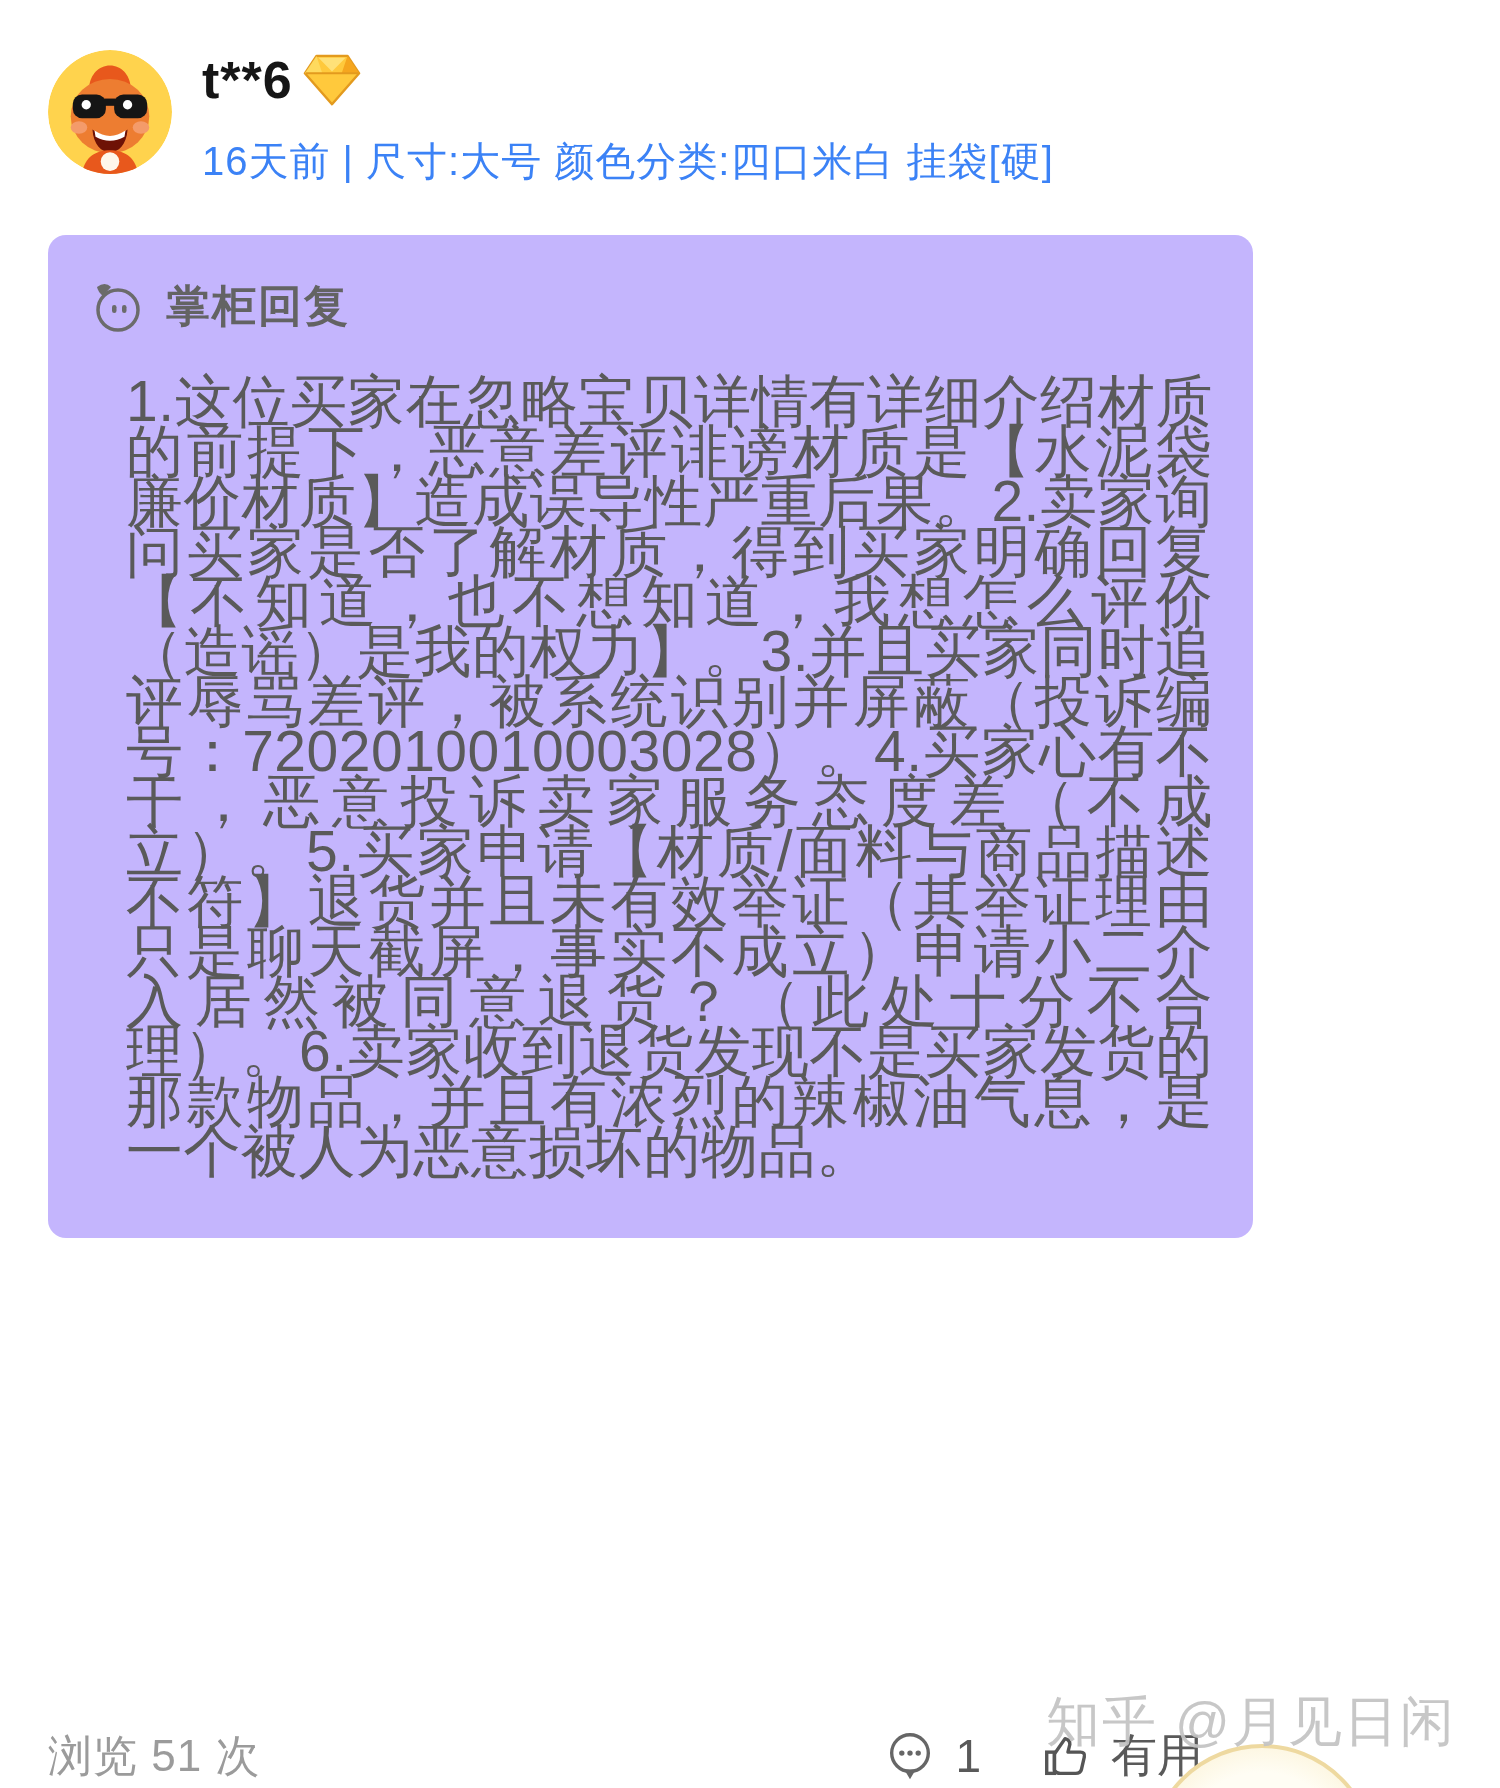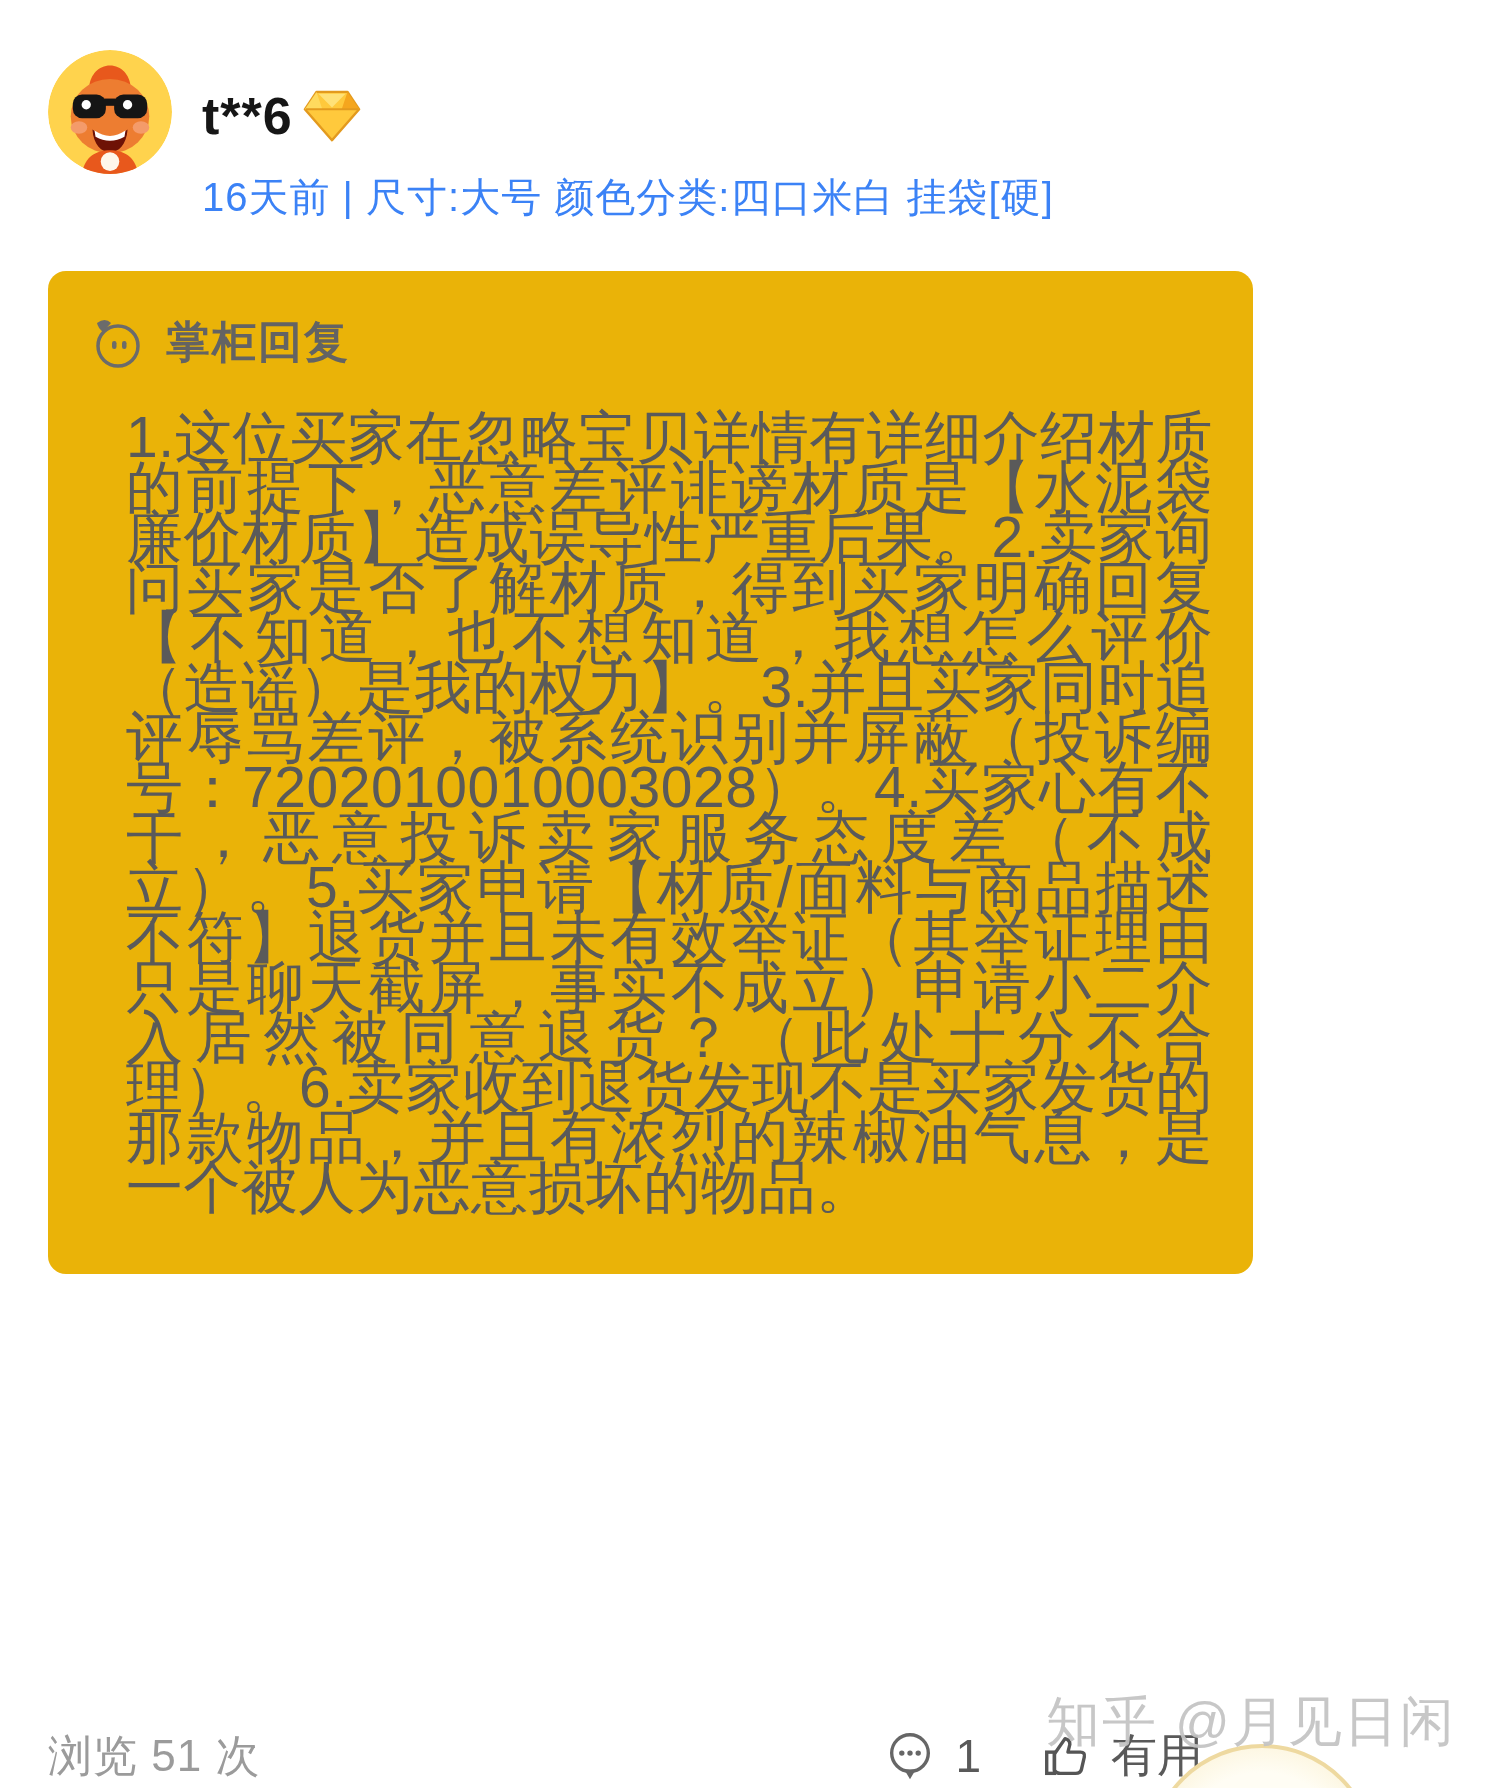--- a/index.html
+++ b/index.html
@@ -6,32 +6,32 @@
   .page{
     position:relative;width:1500px;height:1788px;background:#ffffff;overflow:hidden;
     font-family:"Liberation Sans","DejaVu Sans",sans-serif;color:#262626;
   }
   .content{position:absolute;left:48px;top:0;width:1205px;}
   
   .review-header{margin-top:50px;display:flex;gap:30px;align-items:flex-start;}
   .avatar{width:124px;height:124px;flex:0 0 auto;}
   .avatar svg{width:124px;height:124px;display:block;}
   .user-col{padding-top:0;}
-  .username-row{display:flex;align-items:center;gap:8px;margin-top:36px;}
+  .username-row{display:flex;align-items:center;gap:8px;}
   .username{font-size:52px;font-weight:700;color:#161616;letter-spacing:1px;}
   .gem{width:62px;height:56px;display:inline-block;}
   .meta{margin-top:24px;font-size:40px;color:#3b82f6;letter-spacing:1px;}
   
   .review-text{
     margin-top:50px;font-size:48px;line-height:82px;color:#242424;
     text-align:justify;letter-spacing:0.5px;
   }
   
   .reply-box{
-    margin-top:46px;background:#eab308;border-radius:18px;
+    margin-top:46px;background:#c4b5fd;border-radius:18px;
     padding:42px 40px 62px 40px;box-sizing:border-box;
   }
   .reply-header{display:flex;align-items:center;gap:22px;}
   .reply-header svg{width:56px;height:56px;display:block;}
   .reply-title{font-size:44px;font-weight:700;color:#636363;letter-spacing:2px;}
   .reply-body{
     margin-top:40px;font-size:57px;line-height:50px;color:#5a5a5a;
     text-align:justify;letter-spacing:0.5px;margin-left:38px;
   }
   

